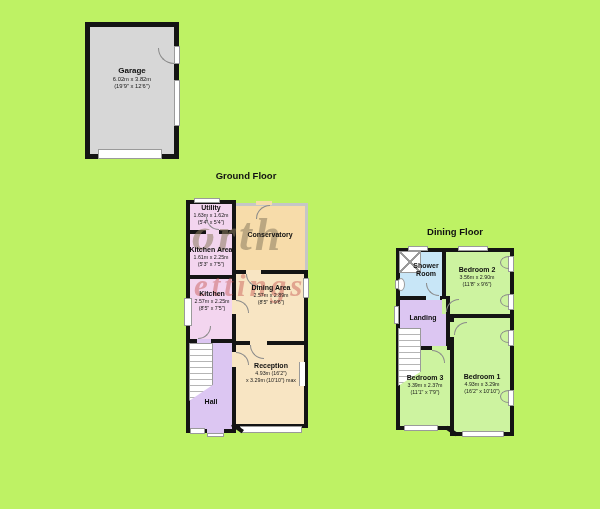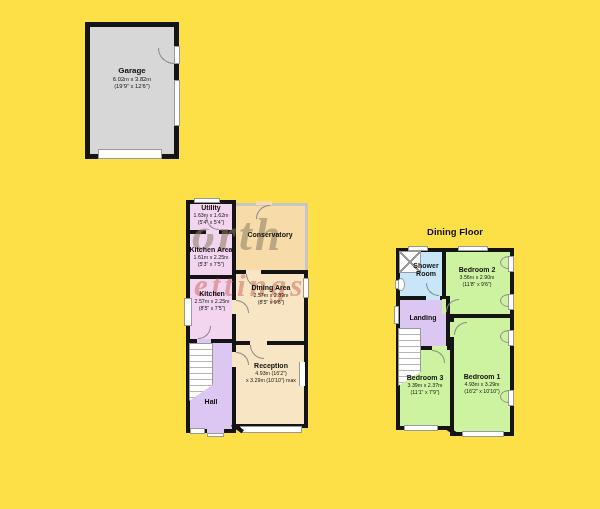--- a/index.html
+++ b/index.html
@@ -1,16 +1,16 @@
 <!DOCTYPE html>
 <html><head>
 <meta charset="utf-8">
 <style>
   html,body{margin:0;padding:0;background:#fff;}
-  #canvas{position:relative;width:600px;height:509px;background:#fde047;overflow:hidden;
+  #canvas{position:relative;width:600px;height:509px;background:#bef264;overflow:hidden;
           font-family:"Liberation Sans",sans-serif;}
   .room{position:absolute;box-sizing:border-box;border:4px solid #141414;}
   .floor-title{position:absolute;text-align:center;font-weight:bold;font-size:9.5px;color:#111;z-index:12;}
   .label{position:absolute;text-align:center;z-index:11;line-height:1.2;}
   .nm{font-weight:bold;font-size:7.5px;color:#101010;display:block;}
   .dm{font-size:5.8px;color:#1a1a1a;display:block;}
   .win{position:absolute;background:#ffffff;border:1px solid #9a9a9a;box-sizing:border-box;z-index:7;}
   .gap{position:absolute;z-index:6;}
   .arc{position:absolute;z-index:8;box-sizing:border-box;background:transparent;}
   .arc.tl{border-top:1px solid #8a8a8a;border-left:1px solid #8a8a8a;border-top-left-radius:100%;}
@@ -37,20 +37,21 @@
   <div class="win" style="left:174px;top:46px;width:6px;height:18px;"></div>
   <div class="arc bl" style="left:158px;top:48px;width:16px;height:16px;"></div>
   <div class="win" style="left:174px;top:80px;width:6px;height:46px;"></div>
   <div class="win" style="left:98px;top:149px;width:64px;height:10px;"></div>
   <div class="label" style="left:87px;top:66px;width:90px;">
     <span class="nm" style="font-size:8px;">Garage</span>
     <span class="dm">6.02m x 3.82m</span>
     <span class="dm">(19'9" x 12'6")</span>
   </div>
 
+  <div class="floor-title" style="left:183px;top:170px;width:126px;">Ground Floor</div>
 
   <div class="room" style="left:232px;top:203px;width:76px;height:71px;border:3px solid #c6c6c6;border-left:4px solid #141414;background:#f7dcaa;"></div>
   <div class="room" style="left:186px;top:200px;width:50px;height:34px;background:#f3d5ef;"></div>
   <div class="room" style="left:186px;top:230px;width:50px;height:49px;background:#f3d5ef;"></div>
   <div class="room" style="left:186px;top:275px;width:50px;height:68px;background:#f3d5ef;"></div>
   <div class="room" style="left:232px;top:270px;width:76px;height:75px;background:#f8e5c3;"></div>
   <div class="room" style="left:186px;top:339px;width:50px;height:94px;background:#dcc6f2;"></div>
   <div class="room" style="left:232px;top:341px;width:76px;height:87px;background:#f8e5c3;"></div>
 
   <div class="wm wm1" style="left:192px;top:208px;">orth</div>

